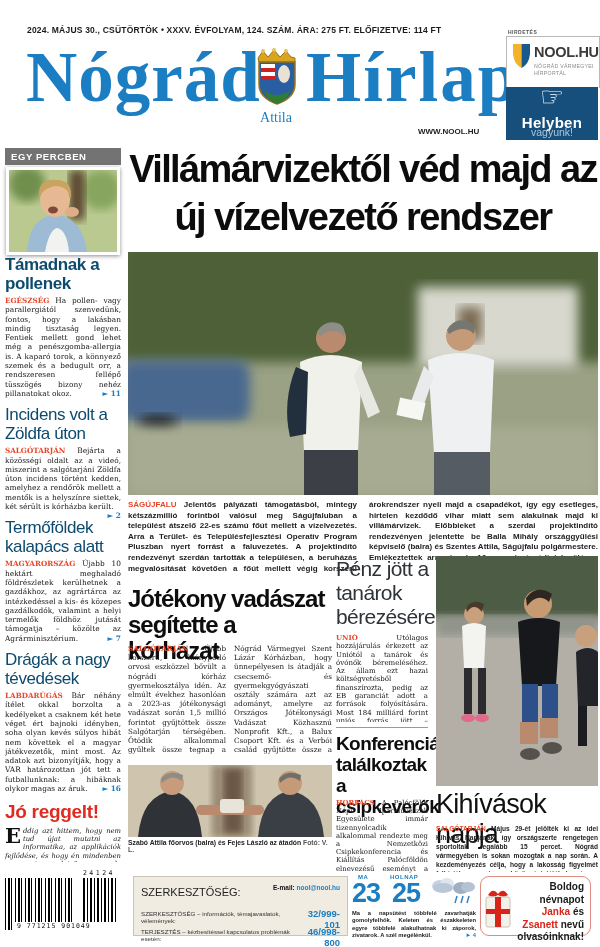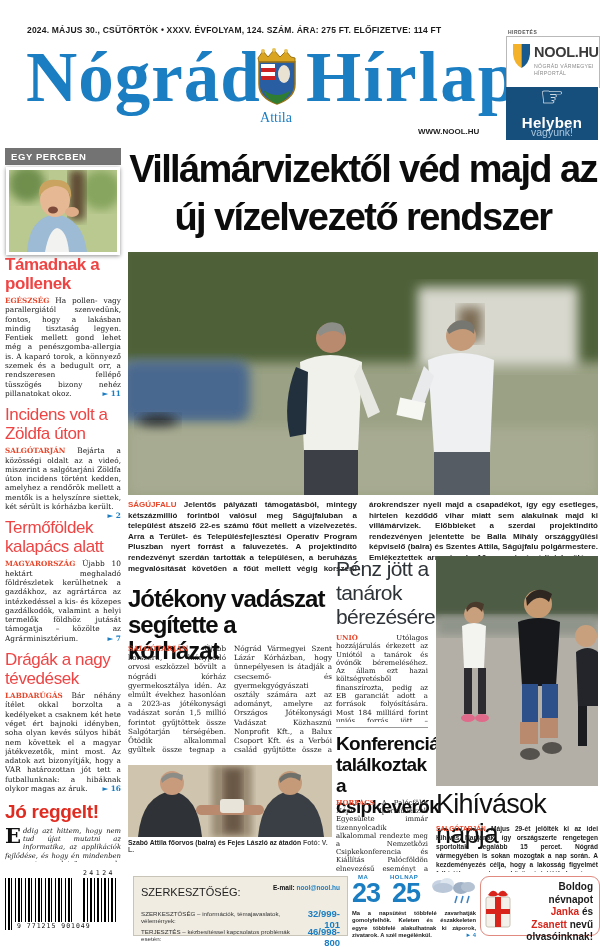--- a/index.html
+++ b/index.html
@@ -36,21 +36,21 @@
   .lead-caption{left:128px;top:500px;width:470px;height:84px;column-count:2;column-gap:12px;
                 font-size:8px;line-height:10.6px;font-weight:bold;text-align:justify;color:#1d1d1d;overflow:hidden;}
 
   
   .k{color:#e8462a;font-weight:bold;}
   .ref{color:#1b7ec2;font-weight:bold;float:right;padding-left:3px;}
   .bd{font-family:"DejaVu Serif",serif;text-align:justify;color:#141414;}
 
   
   .sidebar{left:5px;top:256px;width:116px;height:606px;overflow:hidden;}
-  .sbt{font-size:17px;line-height:18.5px;letter-spacing:-.4px;margin:0 0 3px 0;color:#ef4444;font-weight:400;}
+  .sbt{font-size:17px;line-height:18.5px;letter-spacing:-.4px;margin:0 0 3px 0;color:#0c4a6e;font-weight:400;}
   .sbt.bold{font-weight:bold;}
   .sb-item{margin-bottom:8px;}
   .sb-item p{margin:0;font-size:7.4px;line-height:9.3px;}
   .sb-item .k{font-size:7.2px;}
   .greet-title{color:#e02b20;font-size:19px;font-weight:bold;letter-spacing:-.3px;margin:4px 0 4px 0;}
   .greet-body{margin:0;font-family:"DejaVu Serif",serif;font-style:italic;font-size:6.8px;line-height:8.1px;
               text-align:justify;height:152px;overflow:hidden;}
   .dropcap{float:left;font-size:21px;line-height:17px;font-style:normal;font-weight:bold;padding-right:2px;}
 
   
@@ -87,21 +87,21 @@
   .edit-title{font-size:11px;font-weight:normal;color:#222;display:inline-block;}
   .edit-email{position:absolute;right:7px;top:7px;font-size:6.5px;font-weight:bold;}
   .edit-email a{color:#1b7ec2;text-decoration:none;}
   .edit-row{position:relative;font-size:6.2px;color:#333;margin-top:4px;padding-right:44px;}
   .edit-phone{position:absolute;right:-40px;top:-2px;width:40px;font-size:9.5px;font-weight:bold;color:#1b7ec2;text-align:right;}
   .weather{left:352px;top:874px;width:124px;height:64px;}
   .w-label{position:absolute;font-size:6px;font-weight:bold;color:#1b7ec2;letter-spacing:.5px;}
   .w-temp{position:absolute;font-size:27px;font-weight:bold;color:#1b7ec2;letter-spacing:-1px;}
   .w-text{position:absolute;left:0;top:36px;width:124px;font-size:5.8px;line-height:7.4px;font-weight:bold;
           color:#222;text-align:justify;}
-  .nameday{left:480px;top:876px;width:120px;height:60px;border:1.5px solid #e08a80;border-radius:9px;box-sizing:border-box;
+  .nameday{left:480px;top:876px;width:111px;height:60px;border:1.5px solid #e08a80;border-radius:9px;box-sizing:border-box;
            background:#fff;padding:4px 6px 0 34px;text-align:right;font-size:10px;font-weight:bold;line-height:12.5px;color:#1a1a1a;}
   .nd-name{color:#d8241a;}
   .gift{position:absolute;left:3px;top:8px;}
 </style>
 </head>
 <body>
 
 <div class="page">
 
   <div class="abs dateline">2024. MÁJUS 30., CSÜTÖRTÖK • XXXV. ÉVFOLYAM, 124. SZÁM. ÁRA: 275 FT. ELŐFIZETVE: 114 FT</div>

